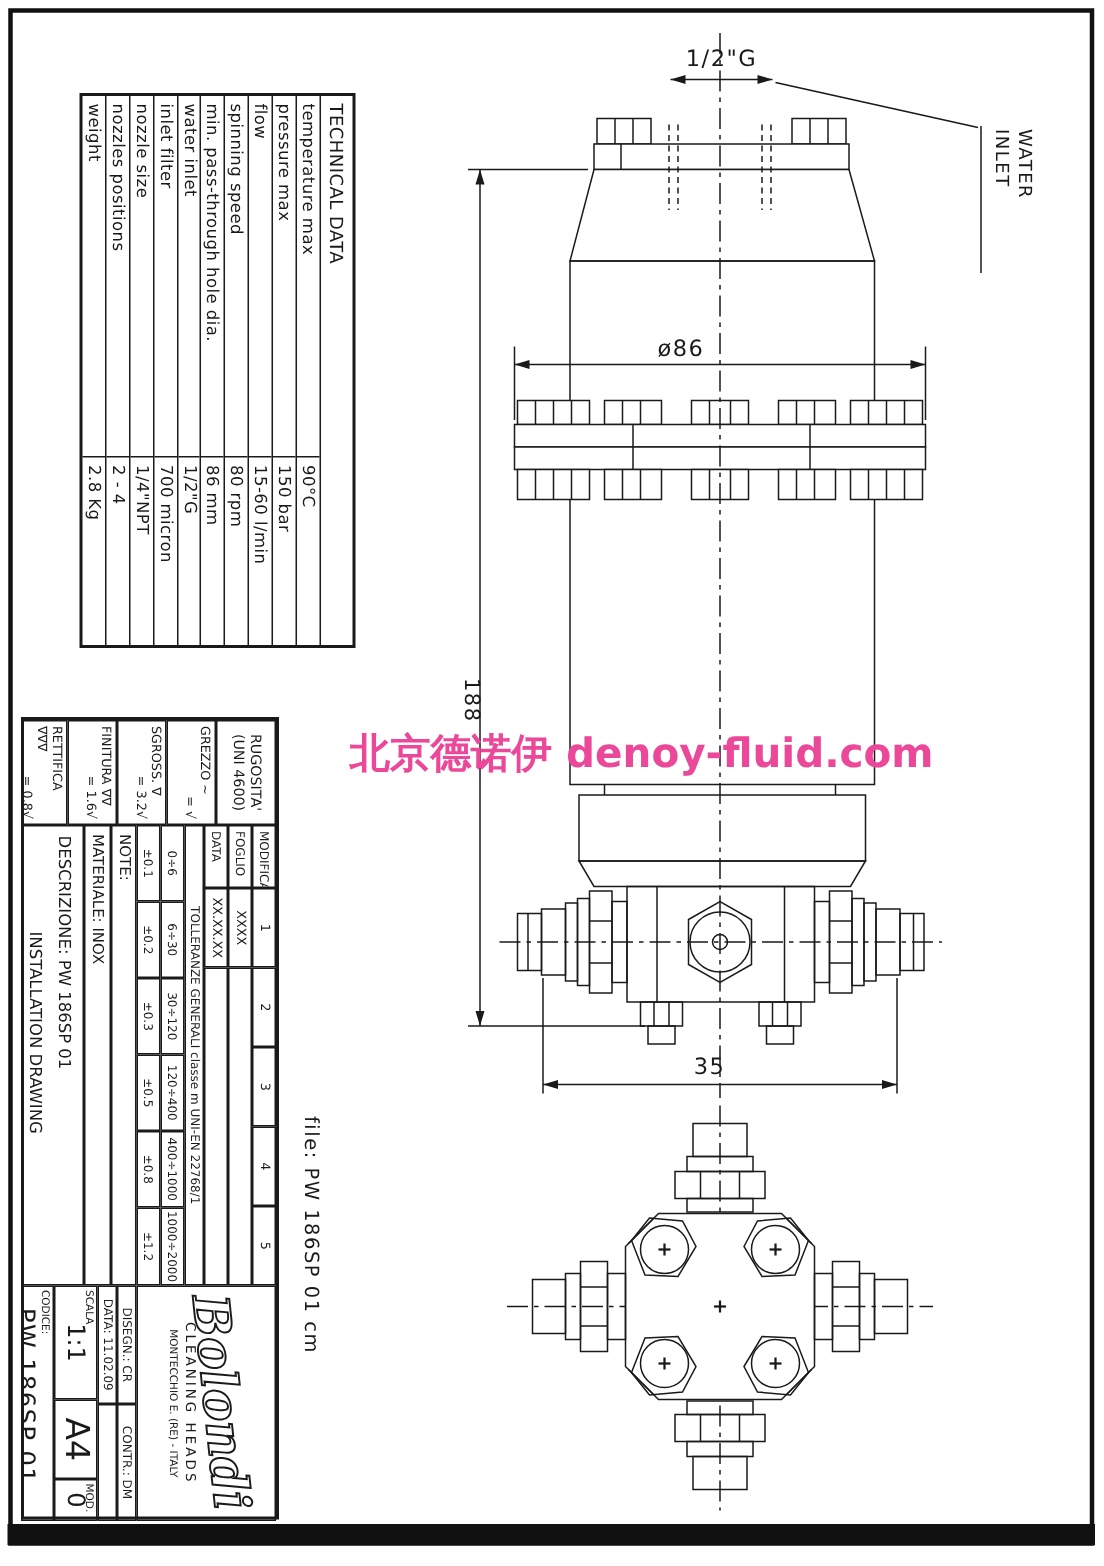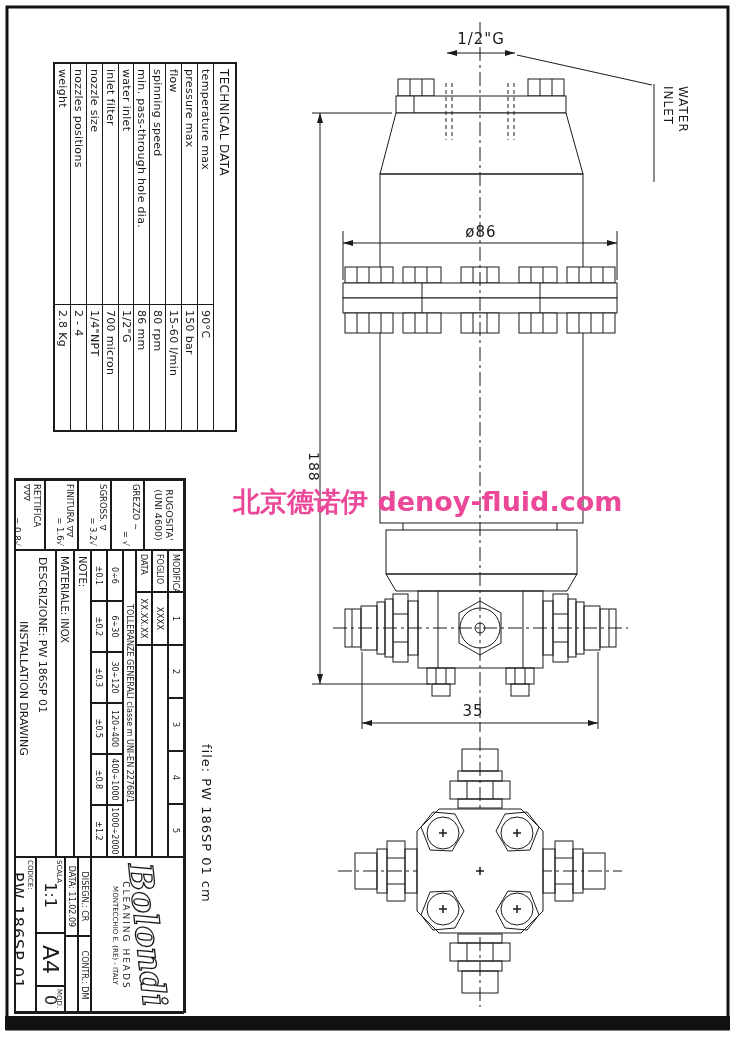--- a/index.html
+++ b/index.html
@@ -54,21 +54,21 @@
   .montecchio { font-size:7px; margin-top:2px; }
 
   .small-lbl { font-size:7px; position:absolute; left:2px; top:1px; }
   .big { font-size:16px; }
   .bigger { font-size:22px; }
   .codice-val { font-size:16px; letter-spacing:1px; margin-top:8px; margin-left:14px; }
 
   
   .dimtext { position:absolute; font-size:15px; letter-spacing:1px; text-align:center; }
   .d-halfg { left:436px; top:30px;  width:90px; }
-  .d-dia   { left:435px; top:223px; width:92px; }
+  .d-dia   { left:408px; top:223px; width:92px; }
   .d-74    { left:443px; top:702px; width:60px; }
   .vwrap-188 { left:302px; top:452px; width:20px; height:50px; }
   .v188 { width:50px; height:20px; font-size:14px; letter-spacing:1px; }
   .vwrap-water { left:656px; top:86px; width:34px; height:100px; }
   .vwater { width:100px; height:34px; font-size:12px; letter-spacing:1px; line-height:15px; }
   .vwrap-file { left:192px; top:744px; width:22px; height:272px; }
   .vfile { width:272px; height:22px; font-size:13px; letter-spacing:1px; }
 
   .watermark { left:233px; top:484px; font-size:27px; font-weight:bold; color:#ec4899;
                letter-spacing:0; white-space:nowrap; }

